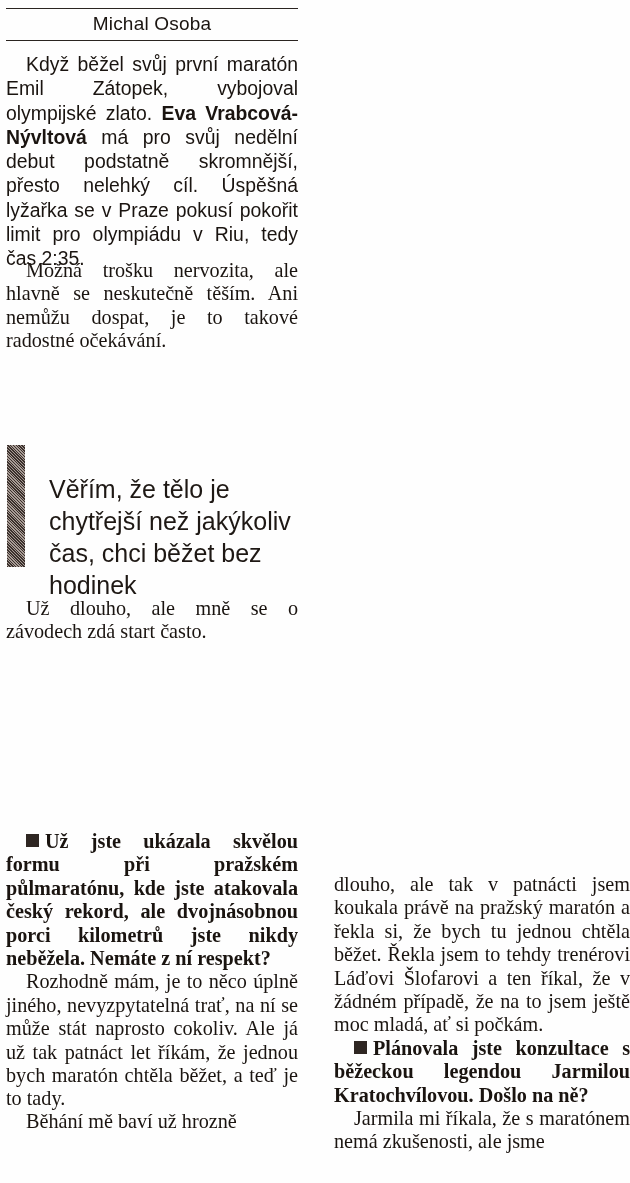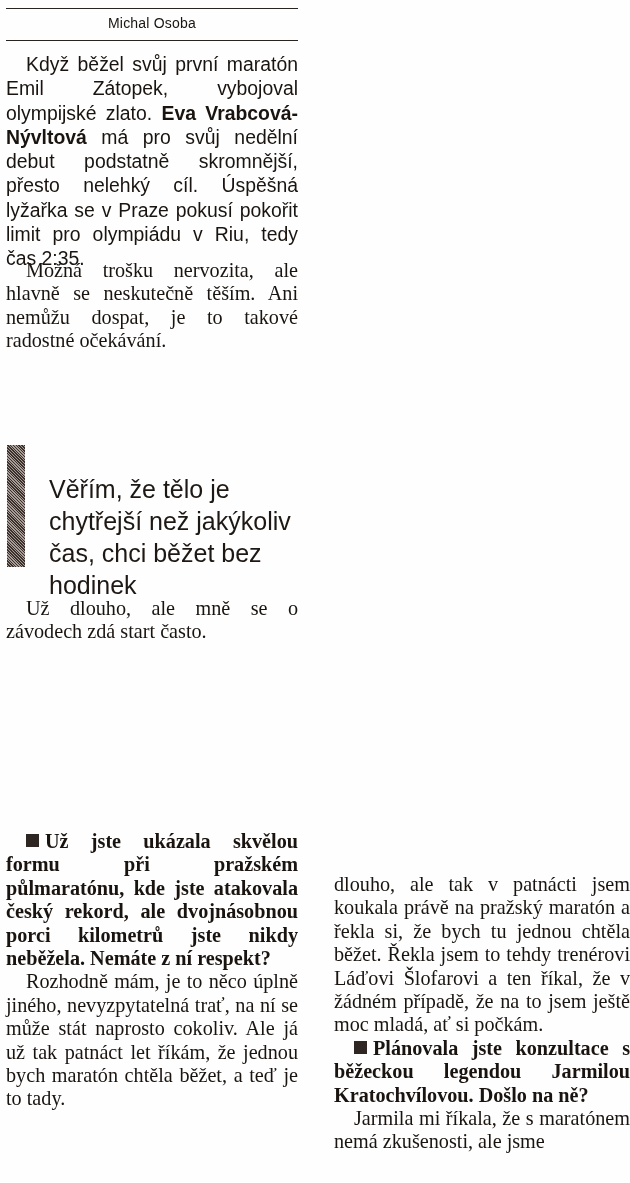--- a/index.html
+++ b/index.html
@@ -6,21 +6,21 @@
   body {
     width: 630px; height: 1183px; background: #fefefe; overflow: hidden;
     position: relative; color: #1a1410;
   }
   .col { position: absolute; }
   .right { left: 334px; top: 873px; width: 296px; }
   .byline {
     position: absolute; left: 6px; top: 8px; width: 292px; height: 33px;
     border-top: 1.5px solid #2a2420; border-bottom: 1.5px solid #2a2420;
     box-sizing: border-box;
-    font-family: "Liberation Sans", sans-serif; font-size: 14px;
+    font-family: "Liberation Sans", sans-serif; font-size: 19px;
     text-align: center; line-height: 29px; letter-spacing: 0.2px;
   }
   .lead {
     position: absolute; left: 6px; top: 52px; width: 292px;
     font-family: "Liberation Sans", sans-serif; font-size: 19.4px; line-height: 24.3px;
     text-align: justify;
   }
   .lead .indent { display: inline-block; width: 20px; }
   .q {
     font-family: "Liberation Serif", serif; font-weight: bold; font-size: 20.2px;
@@ -73,19 +73,20 @@
 
 <div class="block" style="top:667px;">
 </div>
 
 <div class="block" style="top:830px;">
   <p class="q"><span class="indent"></span><span class="sq"></span><span>Už jste ukázala skvělou formu při pražském půlmaratónu, kde jste atakovala český rekord, ale dvojnásobnou porci kilometrů jste nikdy neběžela. Nemáte z ní respekt?</span></p>
   <p class="a"><span class="indent"></span><span>Rozhodně mám, je to něco úplně jiného, nevyzpytatelná trať, na ní se může stát naprosto cokoliv. Ale já už tak patnáct let říkám, že jednou bych maratón chtěla běžet, a teď je to tady.</span></p>
 </div>
 
 <div class="block" style="top:1110px;">
+  <p class="a"><span class="indent"></span><span>Běhání mě baví už hrozně</span></p>
 </div>
 
 <div class="col right">
   <p class="a">dlouho, ale tak v patnácti jsem koukala právě na pražský maratón a řekla si, že bych tu jednou chtěla běžet. Řekla jsem to tehdy trenérovi Láďovi Šlofarovi a ten říkal, že v žádném případě, že na to jsem ještě moc mladá, ať si počkám.</p>
   <p class="q"><span class="indent"></span><span class="sq"></span><span>Plánovala jste konzultace s běžeckou legendou Jarmilou Kratochvílovou. Došlo na ně?</span></p>
   <p class="a"><span class="indent"></span><span>Jarmila mi říkala, že s maratónem nemá zkušenosti, ale jsme</span></p>
 </div>
 
 </body></html>

